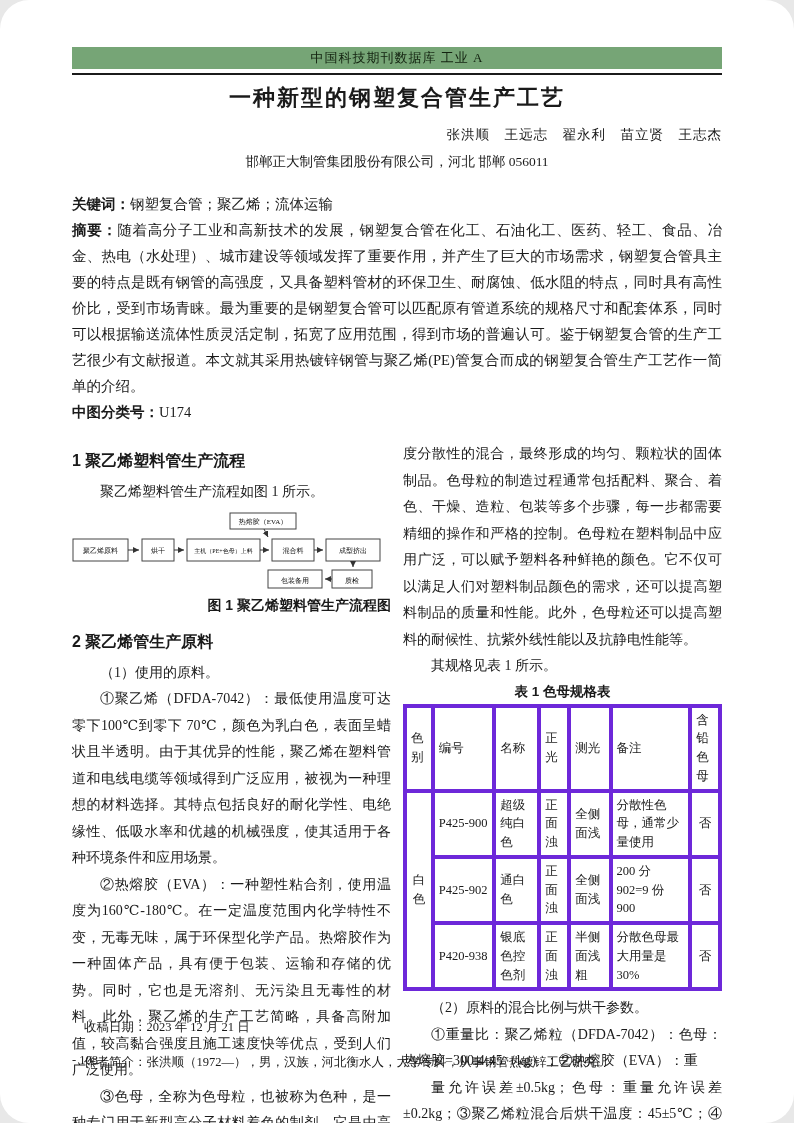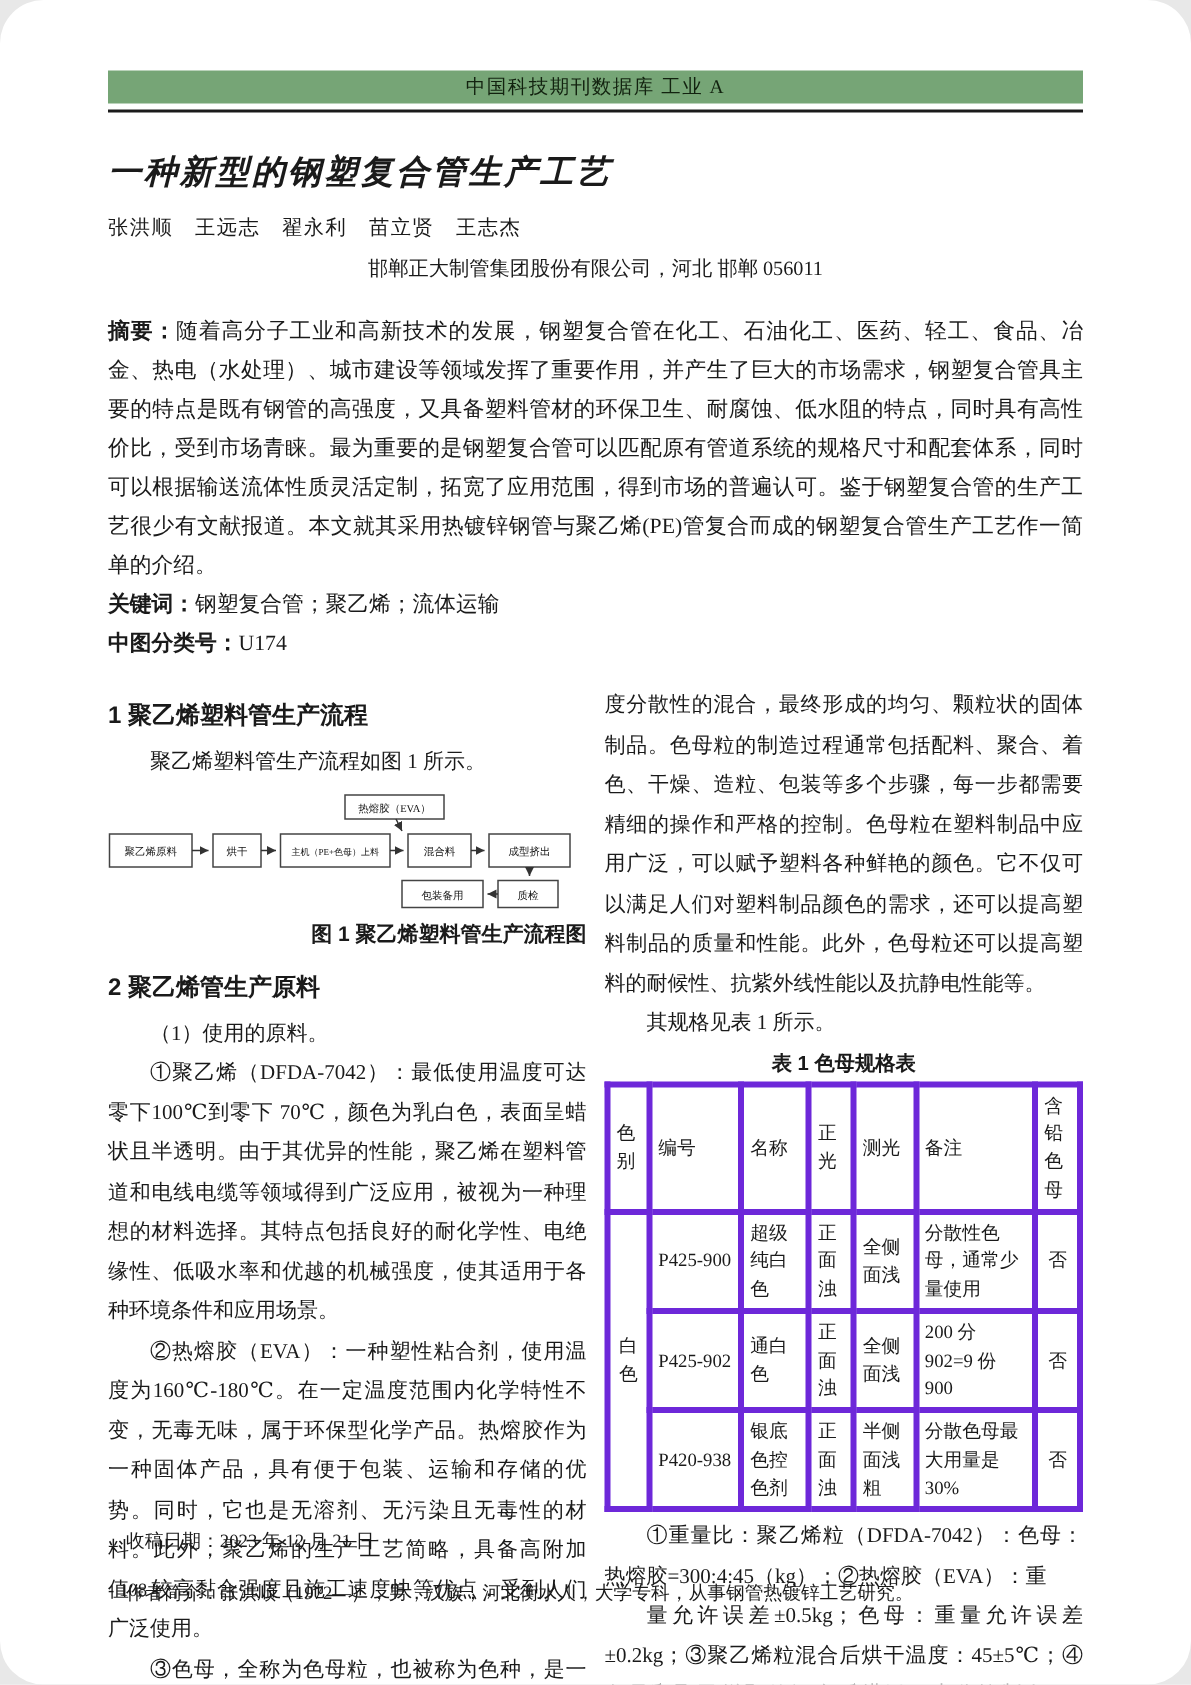--- a/index.html
+++ b/index.html
@@ -11,23 +11,23 @@
   }
   .content{padding:0 72px;}
   
   .journal-bar{
     margin-top:47px;height:22px;background:#76a576;
     display:flex;align-items:center;justify-content:center;
     font-size:13px;color:#12220f;letter-spacing:1px;
   }
   .header-rule{border-bottom:2px solid #1b1b1b;margin-top:4px;}
   
-  .title{margin-top:25px;font-family:"Liberation Sans","DejaVu Sans",sans-serif;
-    font-weight:bold;font-size:22px;letter-spacing:2px;font-style:italic;}
-  .authors{margin-top:13px;text-align:left;font-size:13.5px;letter-spacing:1px;}
+  .title{margin-top:8px;text-align:center;font-family:"Liberation Sans","DejaVu Sans",sans-serif;
+    font-weight:bold;font-size:22px;letter-spacing:2px;}
+  .authors{margin-top:13px;text-align:right;font-size:13.5px;letter-spacing:1px;}
   .affiliation{margin-top:9px;text-align:center;font-size:13.5px;}
   
   .meta{margin-top:20px;font-size:14.5px;line-height:26px;text-align:justify;}
   .lbl{font-family:"Liberation Sans","DejaVu Sans",sans-serif;font-weight:bold;}
   .meta p{margin:0;}
   
   .cols{margin-top:16px;display:flex;gap:12px;}
   .col{width:319px;font-size:14px;line-height:26.5px;text-align:justify;}
   .col p{margin:0;}
   .ind{text-indent:2em;}
@@ -62,22 +62,22 @@
     <div class="journal-bar">
       <span>中国科技期刊数据库  工业 A</span>
     </div>
     <div class="header-rule"></div>
 
     <div class="title">一种新型的钢塑复合管生产工艺</div>
     <div class="authors">张洪顺　王远志　翟永利　苗立贤　王志杰</div>
     <div class="affiliation">邯郸正大制管集团股份有限公司，河北 邯郸 056011</div>
 
     <div class="meta">
+      <p><span class="lbl">关键词：</span><span>钢塑复合管；聚乙烯；流体运输</span></p>
       <p><span class="lbl">摘要：</span><span>随着高分子工业和高新技术的发展，钢塑复合管在化工、石油化工、医药、轻工、食品、冶金、热电（水处理）、城市建设等领域发挥了重要作用，并产生了巨大的市场需求，钢塑复合管具主要的特点是既有钢管的高强度，又具备塑料管材的环保卫生、耐腐蚀、低水阻的特点，同时具有高性价比，受到市场青睐。最为重要的是钢塑复合管可以匹配原有管道系统的规格尺寸和配套体系，同时可以根据输送流体性质灵活定制，拓宽了应用范围，得到市场的普遍认可。鉴于钢塑复合管的生产工艺很少有文献报道。本文就其采用热镀锌钢管与聚乙烯(PE)管复合而成的钢塑复合管生产工艺作一简单的介绍。</span></p>
-      <p><span class="lbl">关键词：</span><span>钢塑复合管；聚乙烯；流体运输</span></p>
       <p><span class="lbl">中图分类号：</span><span>U174</span></p>
     </div>
 
     <div class="cols">
 
       <div class="col">
         <h3 class="sec">1 聚乙烯塑料管生产流程</h3>
         <p class="ind">聚乙烯塑料管生产流程如图 1 所示。</p>
 
         <div class="flow">
@@ -170,20 +170,21 @@
             <td>P420-938</td>
             <td>银底色控色剂</td>
             <td>正面浊</td>
             <td>半侧面浅粗</td>
             <td>分散色母最大用量是 30%</td>
             <td class="c">否</td>
           </tr>
         </tbody>
           </table>
 
+        <p class="ind">（2）原料的混合比例与烘干参数。</p>
         <p class="ind">①重量比：聚乙烯粒（DFDA-7042）：色母：热熔胶=300:4:45（kg）；②热熔胶（EVA）：重</p>
         <p class="ind">量允许误差±0.5kg；色母：重量允许误差±0.2kg；③聚乙烯粒混合后烘干温度：45±5℃；④色母和聚乙烯颗粒混合后烘干，水分控制在 3%（SHT1770-2010 塑料 聚乙烯水分含量的测定或采用手持式卡尔费休水分测定仪测量）；烘干方法采取边搅动边烘干。</p>
       </div>
 
     </div>
   </div>
 
   <div class="footnotes">
     <p>收稿日期：2023 年 12 月 21 日</p>
     <p>作者简介：张洪顺（1972—），男，汉族，河北衡水人，大学专科，从事钢管热镀锌工艺研究。</p>

